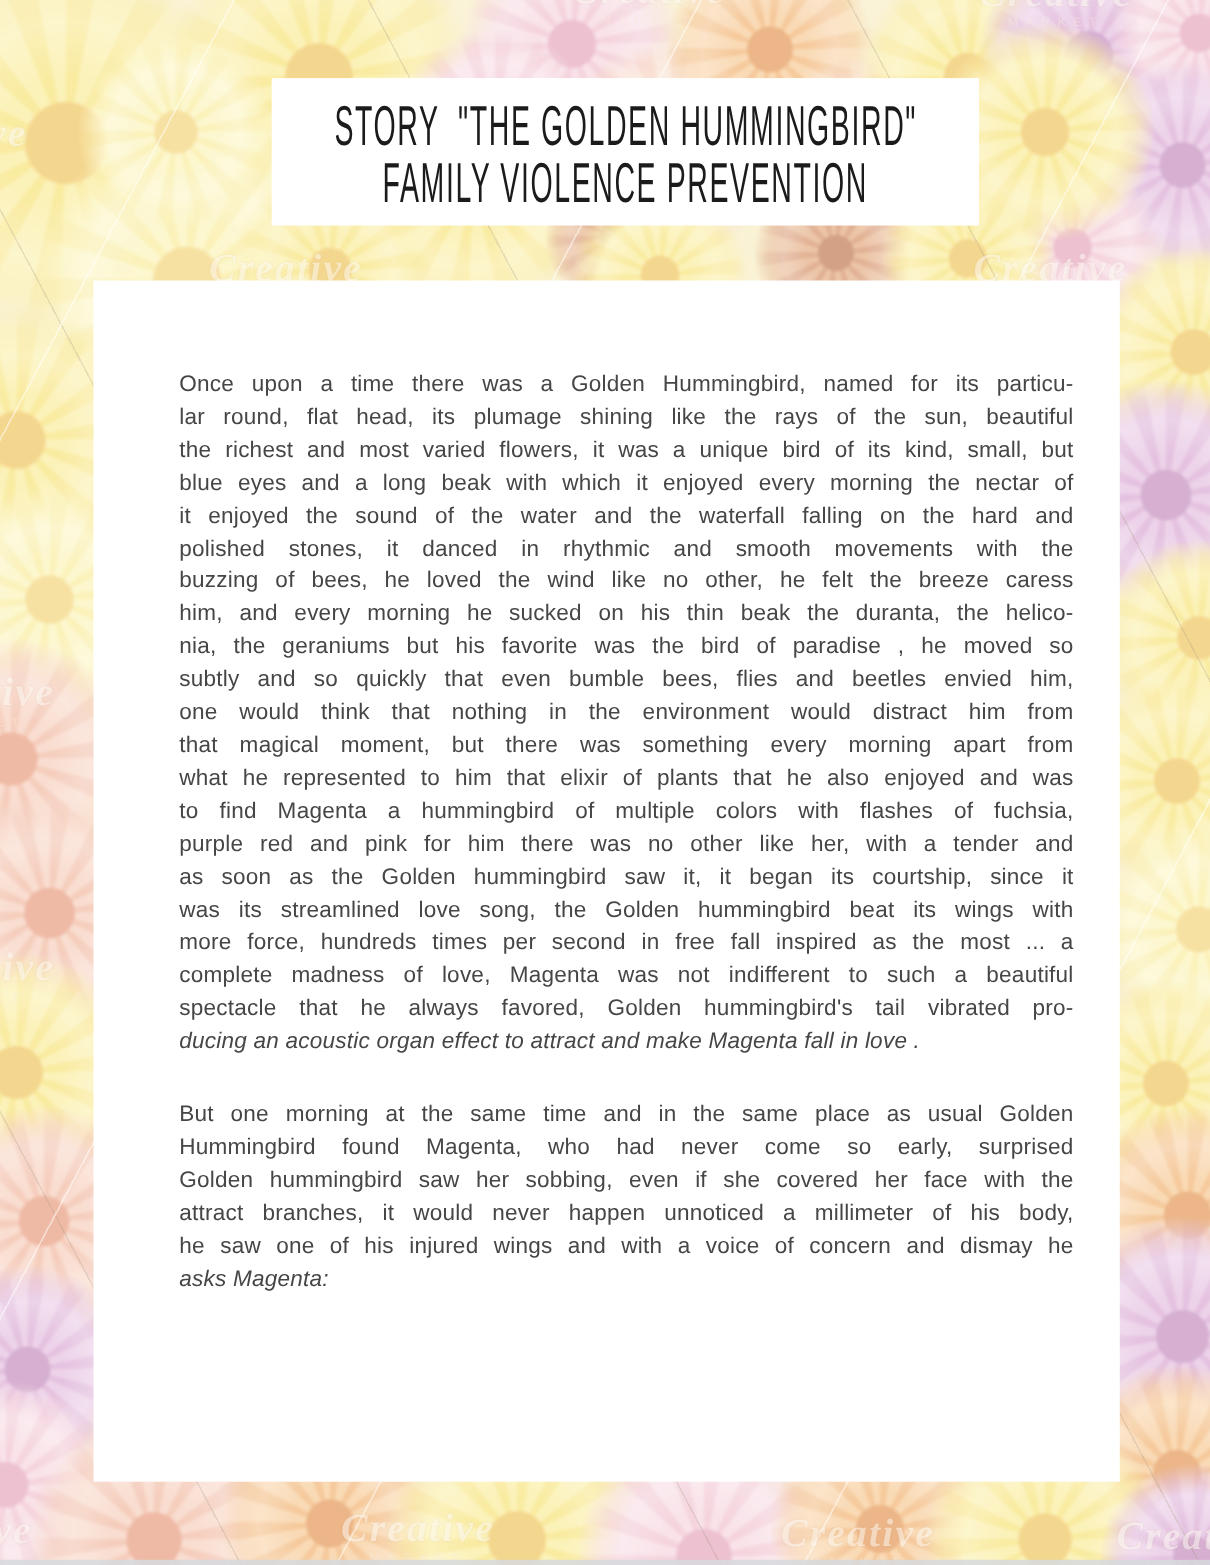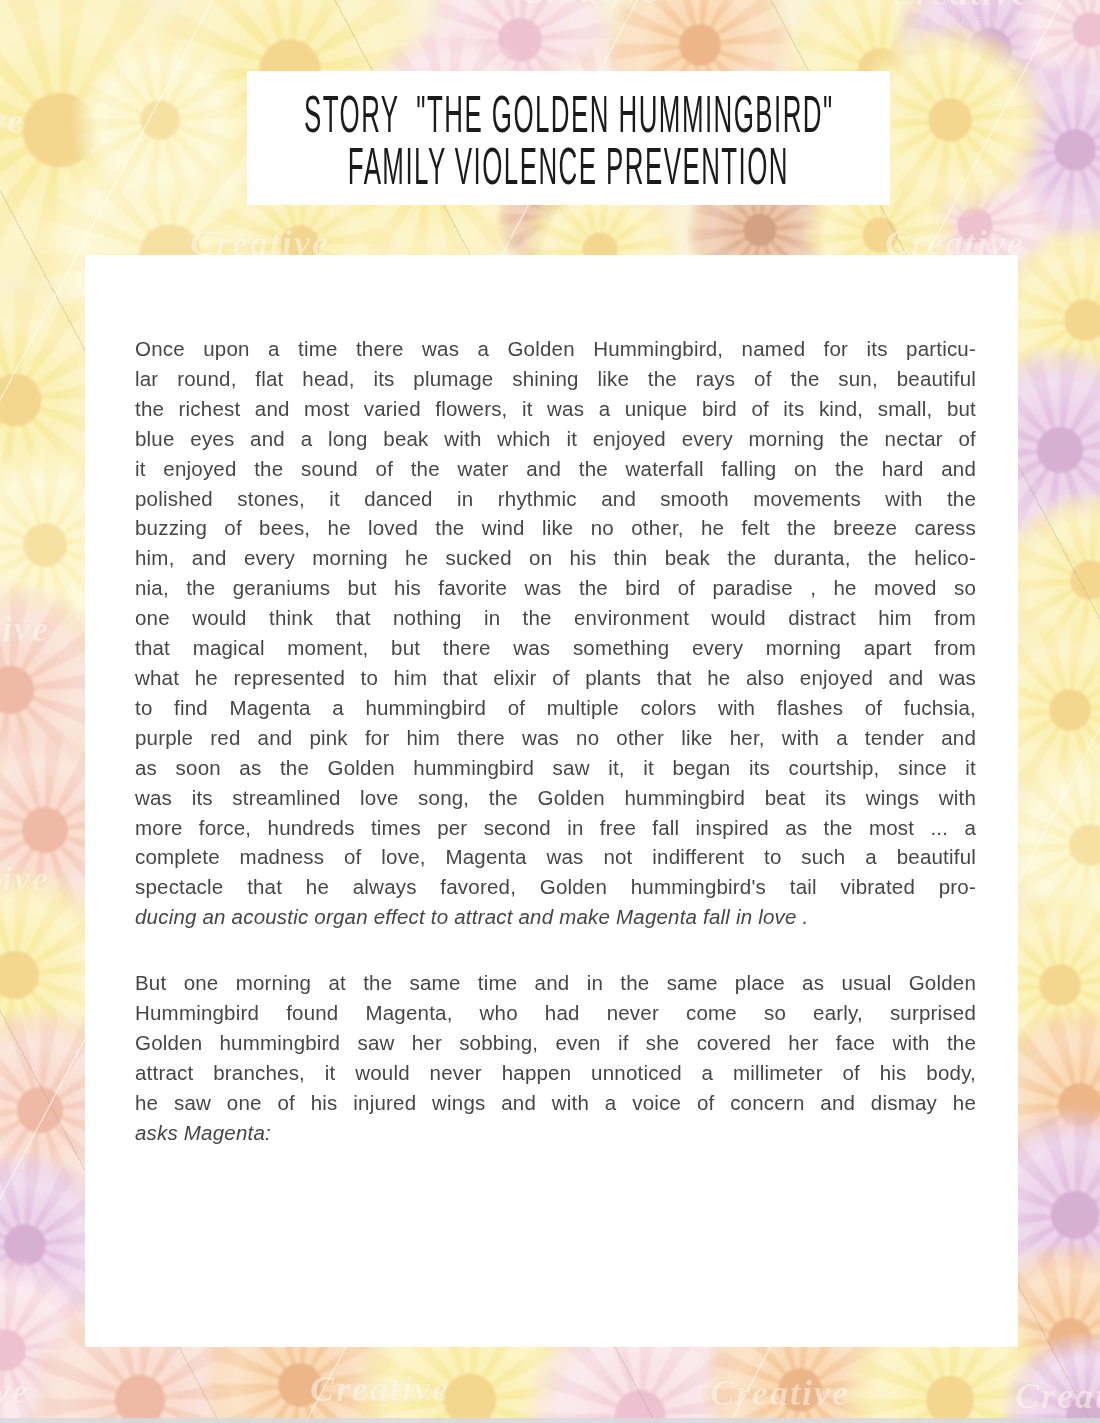--- a/index.html
+++ b/index.html
@@ -33,21 +33,21 @@
       z-index:10;display:flex;flex-direction:column;justify-content:center;align-items:center;padding-top:6px;box-sizing:border-box;}
   .title-line{display:block;height:52px;line-height:52px;text-align:center;white-space:pre;
       color:#1b1b1b;overflow:visible;}
   .title-line > span{display:inline-block;transform:scale(0.72,1.42);transform-origin:50% 50%;
       font-size:36px;font-weight:400;letter-spacing:2px;white-space:pre;}
 
   .story-panel{position:absolute;left:85px;top:255px;width:933px;height:1092px;background:#ffffff;
       z-index:10;box-sizing:border-box;}
   .story{padding:79px 42px 0 50px;color:#464646;font-size:20.5px;line-height:29.9px;letter-spacing:0.2px;}
   .paragraph + .paragraph{margin-top:36px;}
-  .line{text-align:justify;text-align-last:justify;}
+  .line{text-align:justify;text-align-last:justify;margin-left:28px;}
   .line.last{text-align-last:left;font-style:italic;}
 
   .bottom-strip{position:absolute;left:0;bottom:0;width:100%;height:5px;z-index:11;
       background:#d6d9de;opacity:.85;}
 </style>
 </head>
 <body>
 
 <div class="page">
 
@@ -167,20 +167,21 @@
         <div class="paragraph">
           <div class="line">Once upon a time there was a Golden Hummingbird, named for its particu-</div>
           <div class="line">lar round, flat head, its plumage shining like the rays of the sun, beautiful</div>
           <div class="line">the richest and most varied flowers, it was a unique bird of its kind, small, but</div>
           <div class="line">blue eyes and a long beak with which it enjoyed every morning the nectar of</div>
           <div class="line">it enjoyed the sound of the water and the waterfall falling on the hard and</div>
           <div class="line">polished stones, it danced in rhythmic and smooth movements with the</div>
           <div class="line">buzzing of bees, he loved the wind like no other, he felt the breeze caress</div>
           <div class="line">him, and every morning he sucked on his thin beak the duranta, the helico-</div>
           <div class="line">nia, the geraniums but his favorite was the bird of paradise , he moved so</div>
+          <div class="line">subtly and so quickly that even bumble bees, flies and beetles envied him,</div>
           <div class="line">one would think that nothing in the environment would distract him from</div>
           <div class="line">that magical moment, but there was something every morning apart from</div>
           <div class="line">what he represented to him that elixir of plants that he also enjoyed and was</div>
           <div class="line">to find Magenta a hummingbird of multiple colors with flashes of fuchsia,</div>
           <div class="line">purple red and pink for him there was no other like her, with a tender and</div>
           <div class="line">as soon as the Golden hummingbird saw it, it began its courtship, since it</div>
           <div class="line">was its streamlined love song, the Golden hummingbird beat its wings with</div>
           <div class="line">more force, hundreds times per second in free fall inspired as the most ... a</div>
           <div class="line">complete madness of love, Magenta was not indifferent to such a beautiful</div>
           <div class="line">spectacle that he always favored, Golden hummingbird's tail vibrated pro-</div>

